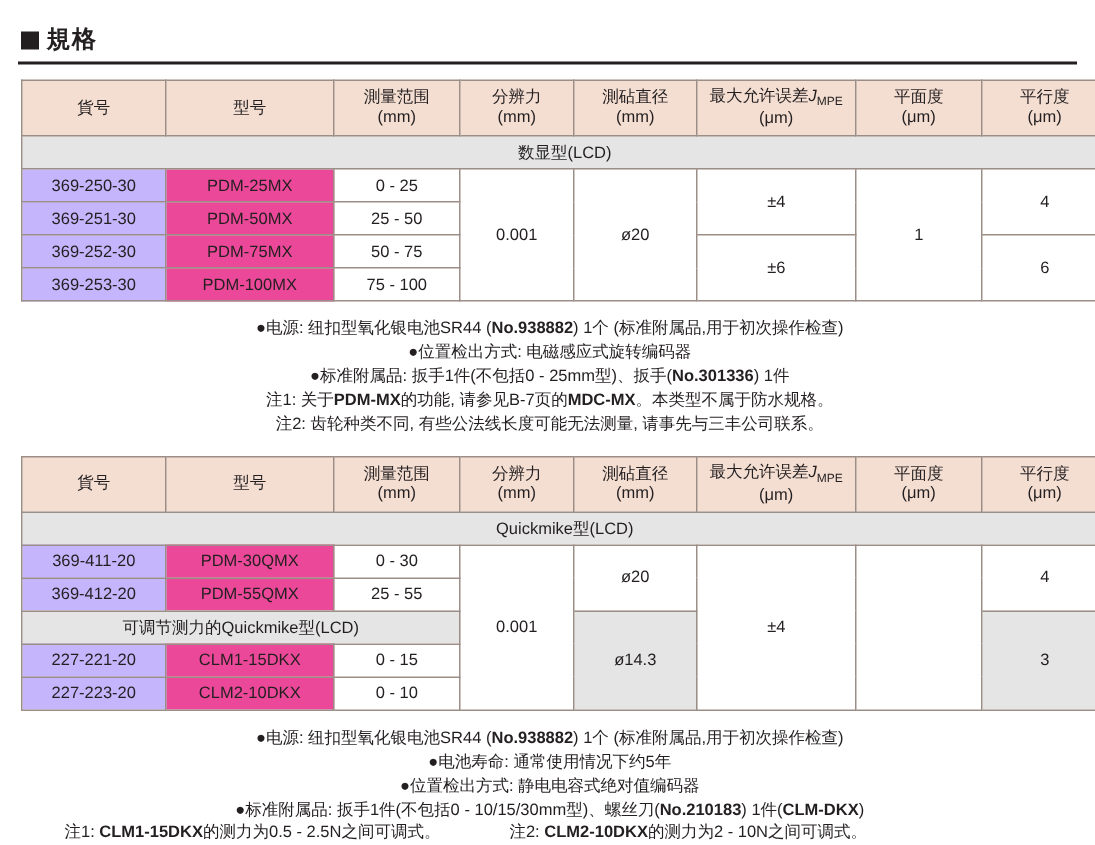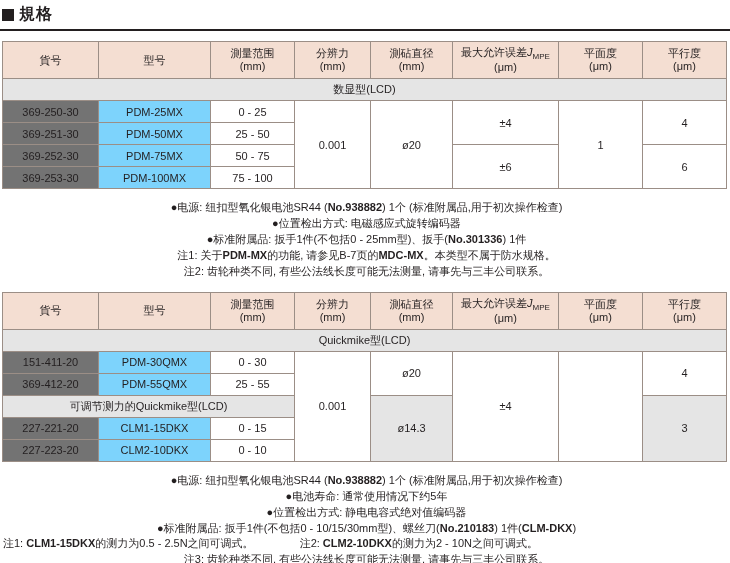--- a/index.html
+++ b/index.html
@@ -13,21 +13,21 @@
     font-family: "Liberation Sans", sans-serif;
     font-size: 11px;
     color: #231f20;
     -webkit-font-smoothing: antialiased;
   }
   .page {
     position: relative;
     width: 730px;
     height: 563px;
     overflow: hidden;
-    padding: 0;
+    padding: 12px;
     box-sizing: border-box;
   }
   
   .title-row {
     display: flex;
     align-items: center;
     padding: 4px 0 2px 2px;
   }
   .title-square {
     width: 12px;
@@ -81,27 +81,27 @@
   .group-row td {
     text-align: left;
     font-weight: bold;
     font-size: 11.5px;
     padding-left: 4px;
     height: 19px;
     background: #e5e5e5;
   }
   .code-cell {
     font-weight: bold;
-    background: #737373;
+    background: #c4b5fd;
     height: 19px;
     font-size: 12px;
   }
   .model-cell {
     font-weight: bold;
-    background: #7dd3fc;
+    background: #ec4899;
     font-size: 12px;
   }
   .val-cell {
     background: #ffffff;
   }
 
   
   .notes {
     margin: 6px 0 0 3px;
     line-height: 1.45;
@@ -111,20 +111,21 @@
     color: #231f20;
     white-space: nowrap;
     text-align: center;
   }
   .notes b { font-weight: bold; }
   .note-spacer {
     height: 12px;
   }
   .two-col {
     display: flex;
+    margin-left: 28px;
   }
   .two-col .c1 { }
   .two-col .c2 { margin-left: 46px; }
 </style>
 </head>
 <body>
 
 <div class="page">
 
   <div class="title-row">
@@ -265,21 +266,21 @@
           <div>平行度</div>
           <div class="hdr-sub">(μm)</div>
         </th>
       </tr>
     </thead>
     <tbody>
       <tr class="group-row">
         <td colspan="8">Quickmike型(LCD)</td>
       </tr>
       <tr>
-        <td class="code-cell">151-411-20</td>
+        <td class="code-cell">369-411-20</td>
         <td class="model-cell">PDM-30QMX</td>
         <td class="val-cell">0 - 30</td>
         <td class="val-cell" rowspan="5">0.001</td>
         <td class="val-cell" rowspan="2">ø20</td>
         <td class="val-cell" rowspan="5">±4</td>
         <td class="val-cell" rowspan="5"></td>
         <td class="val-cell" rowspan="2">4</td>
       </tr>
       <tr>
         <td class="code-cell">369-412-20</td>

